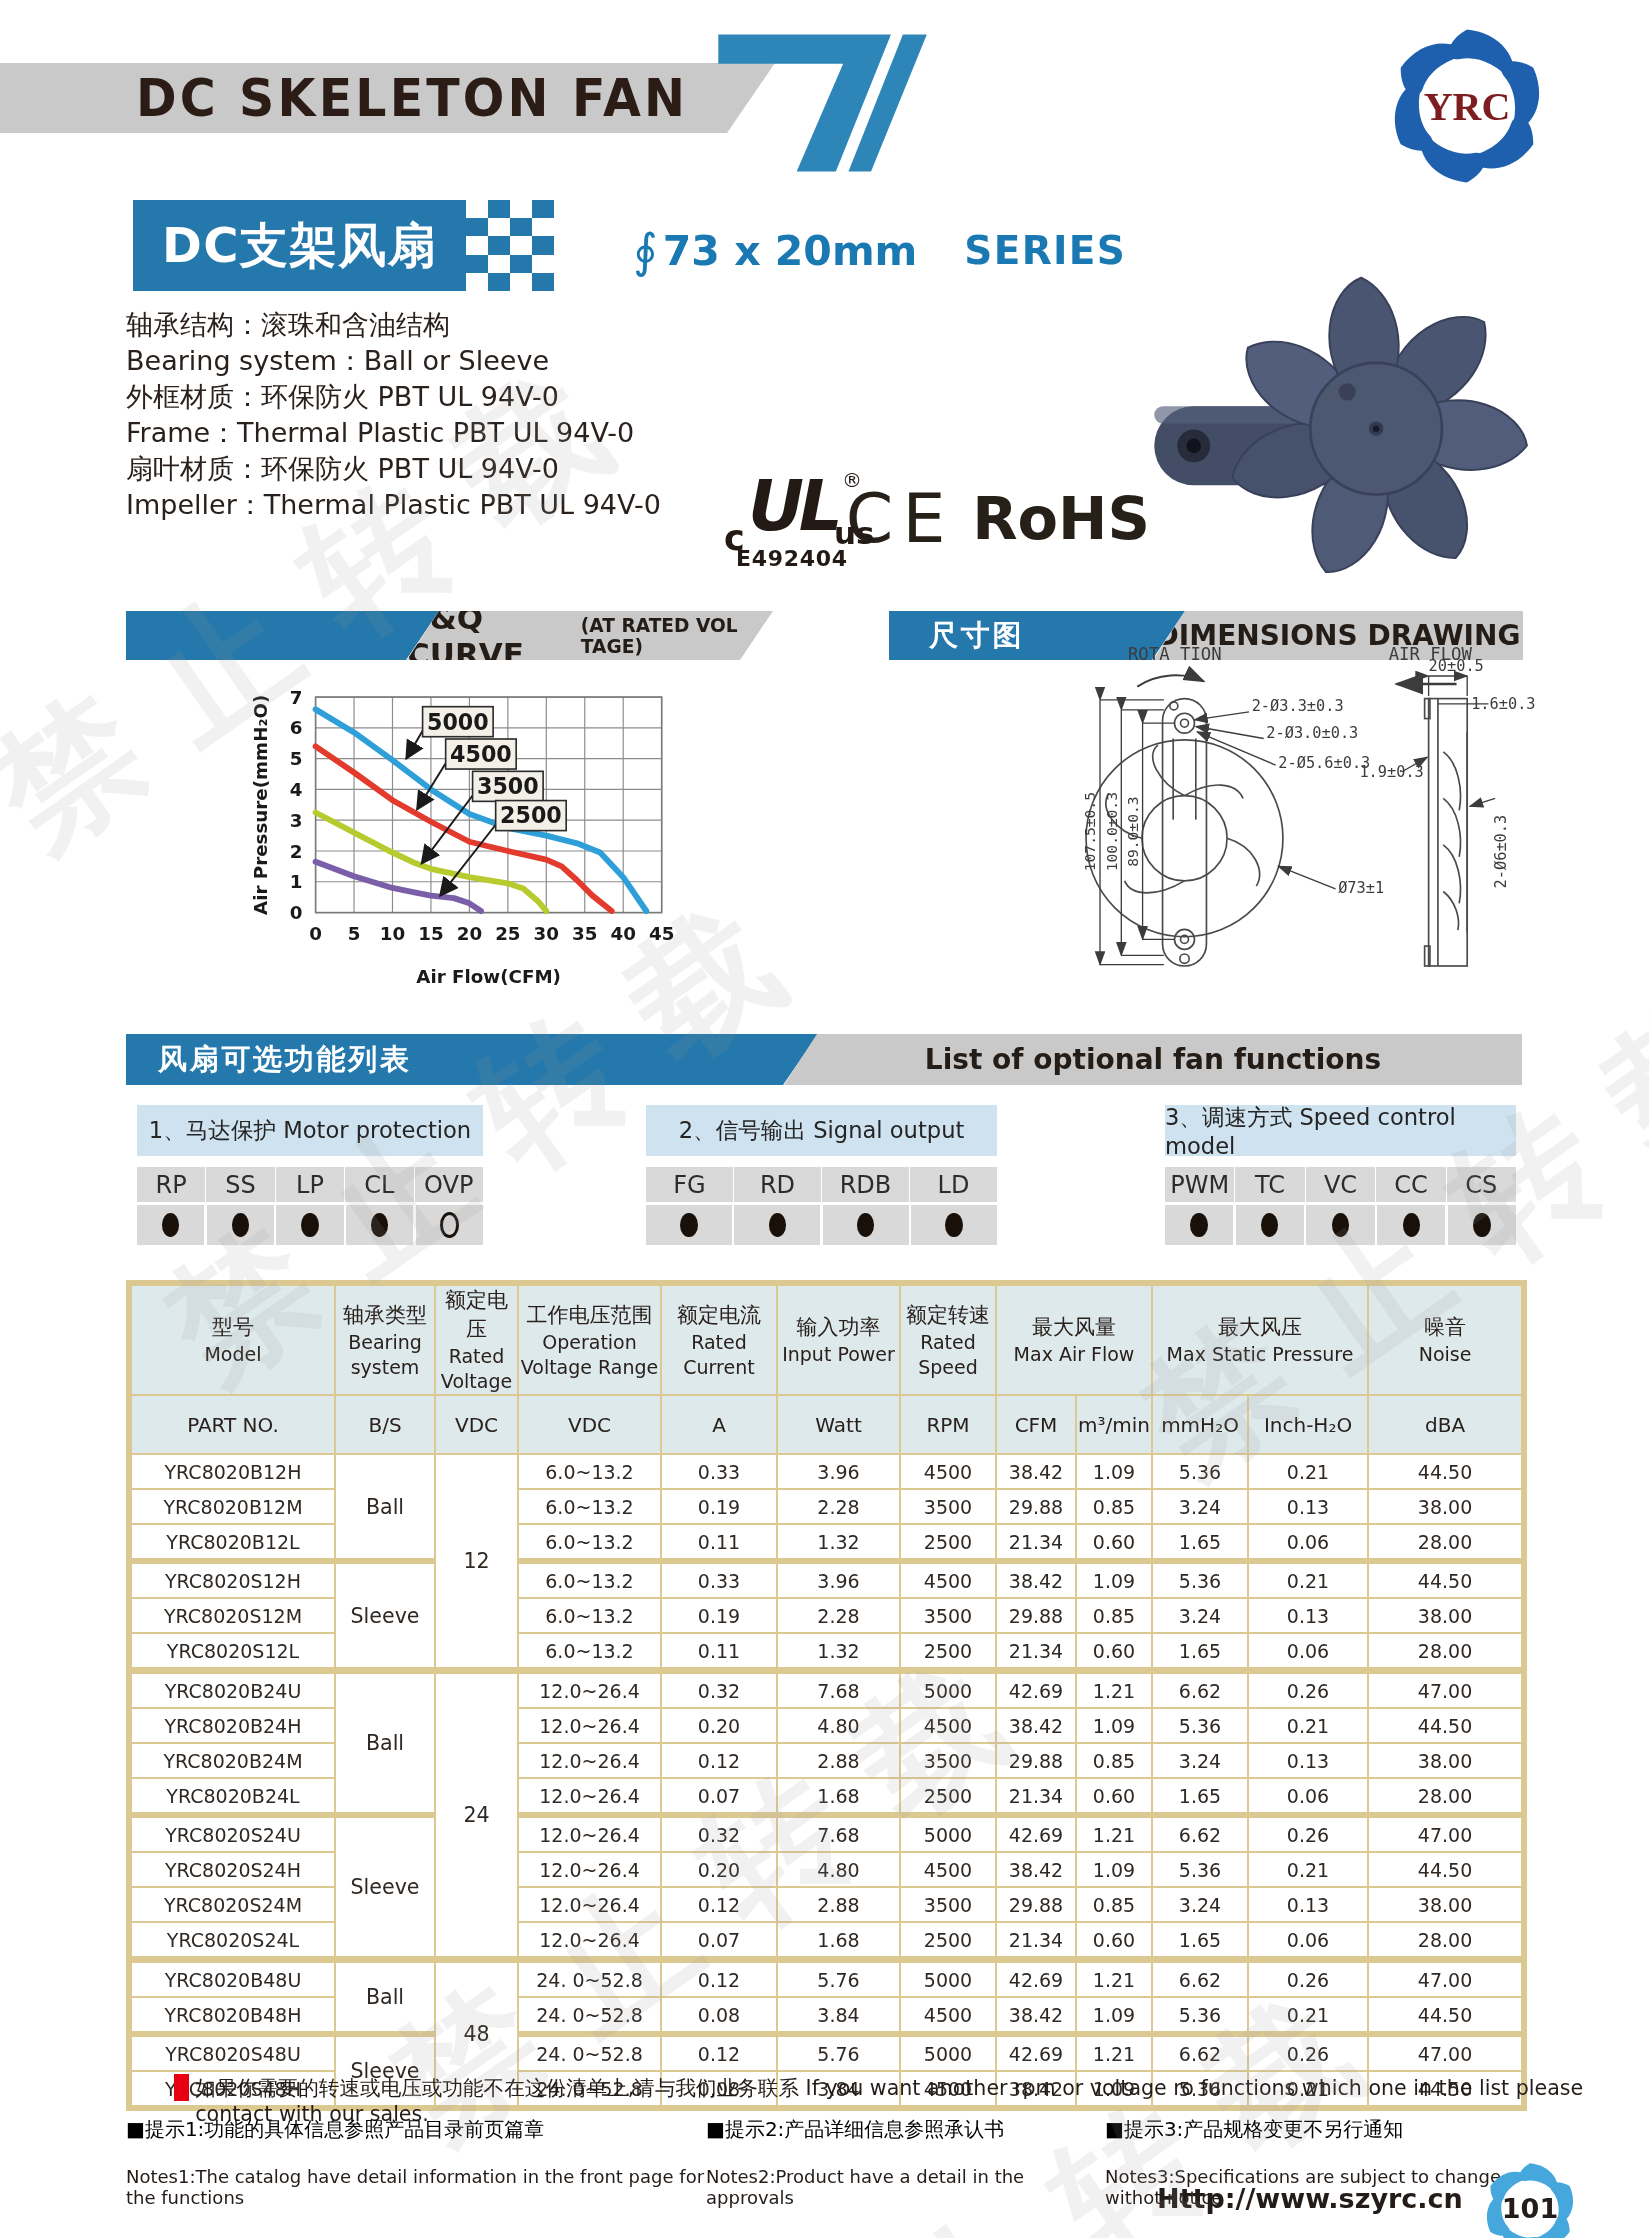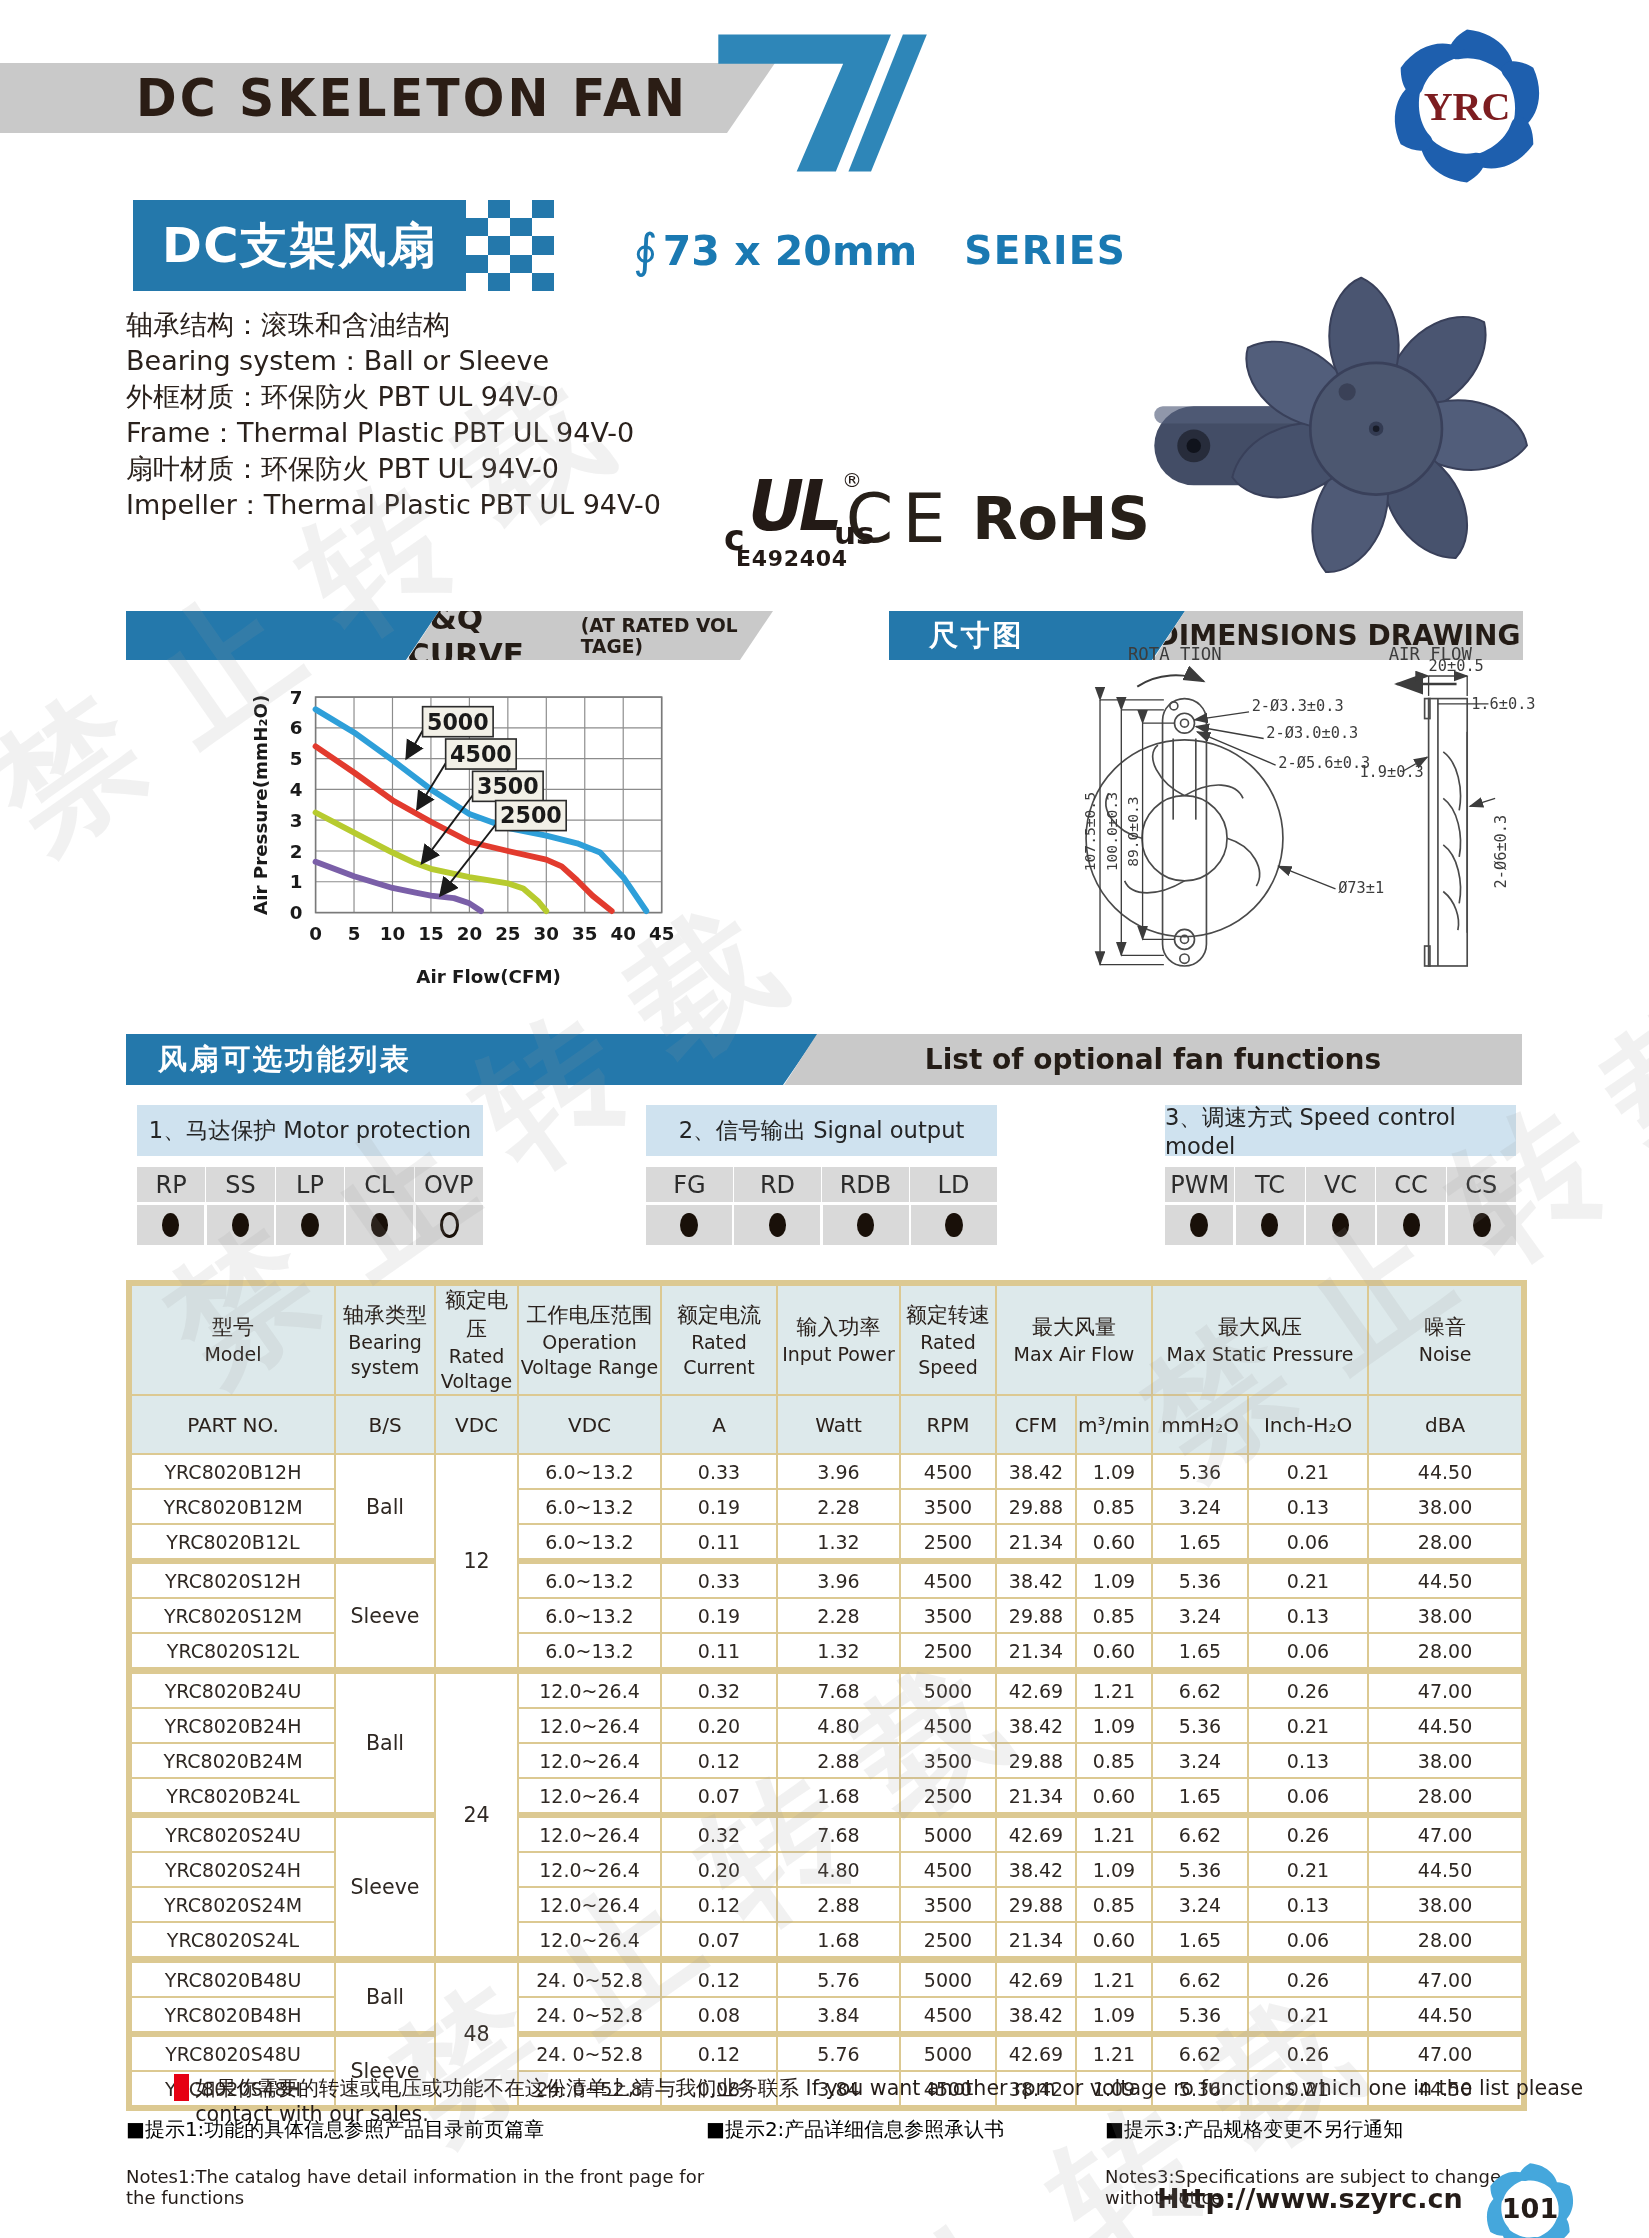--- a/index.html
+++ b/index.html
@@ -761,20 +761,21 @@
 <div class="abs main-note">
   <span class="red-sq"></span>
   <span>如果你需要的转速或电压或功能不在这份清单上,请与我们业务联系 If you want another rpm or voltage ro functions which one in the list please contact with our sales.</span>
 </div>
 <div class="note-col" style="left:126px;top:2116px;width:585px;">
   <div class="note-cn">■提示1:功能的具体信息参照产品目录前页篇章</div>
   <div class="note-en">Notes1:The catalog have detail information in the front page for the functions</div>
 </div>
 <div class="note-col" style="left:706px;top:2116px;width:372px;">
   <div class="note-cn">■提示2:产品详细信息参照承认书</div>
+  <div class="note-en">Notes2:Product have a detail in the approvals</div>
 </div>
 <div class="note-col" style="left:1105px;top:2116px;width:439px;">
   <div class="note-cn">■提示3:产品规格变更不另行通知</div>
   <div class="note-en">Notes3:Specifications are subject to change withot notice</div>
 </div>
 <div class="abs site-url">Http://www.szyrc.cn</div>
 <svg class="abs page-logo" viewBox="0 0 200 200">
   <g fill="#45a7dc">
     <path d="M100,12 C140,16 160,46 153,74 C136,52 112,42 92,46 C76,49 72,28 100,12 Z"></path>
     <path d="M100,12 C140,16 160,46 153,74 C136,52 112,42 92,46 C76,49 72,28 100,12 Z" transform="rotate(60 100 100)"></path>

